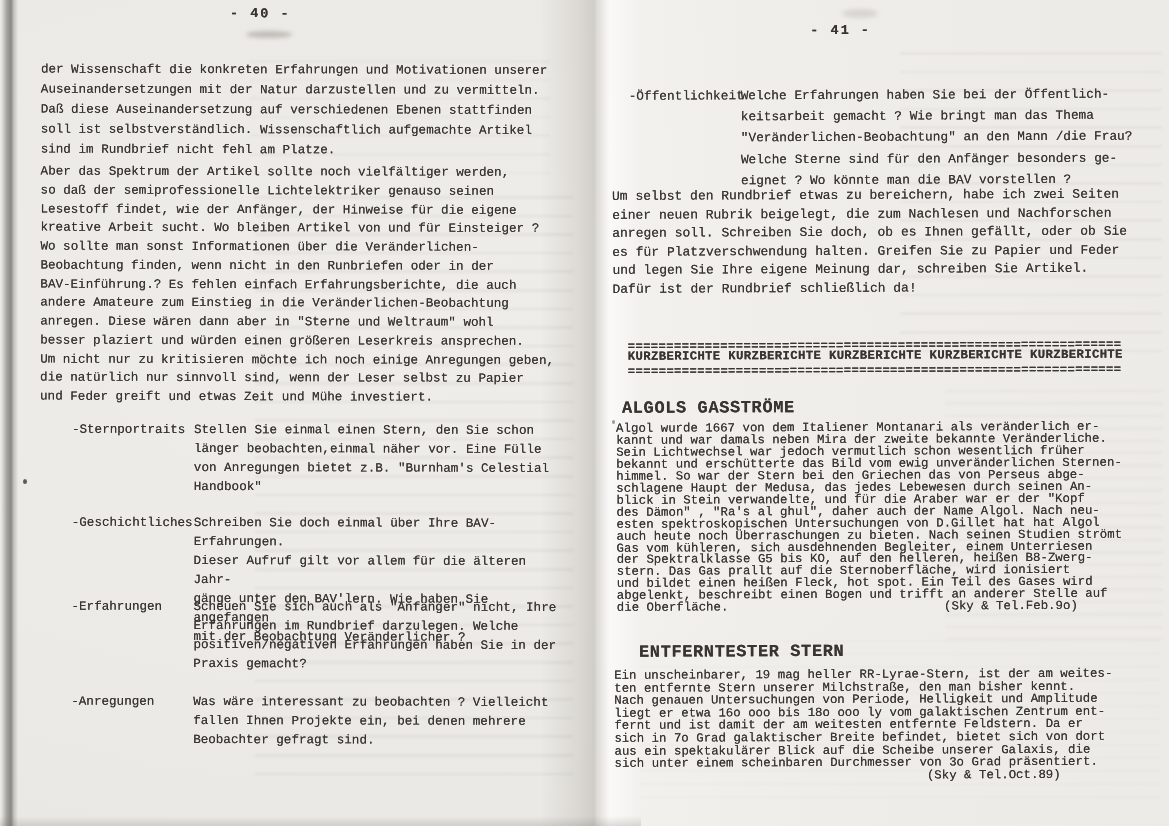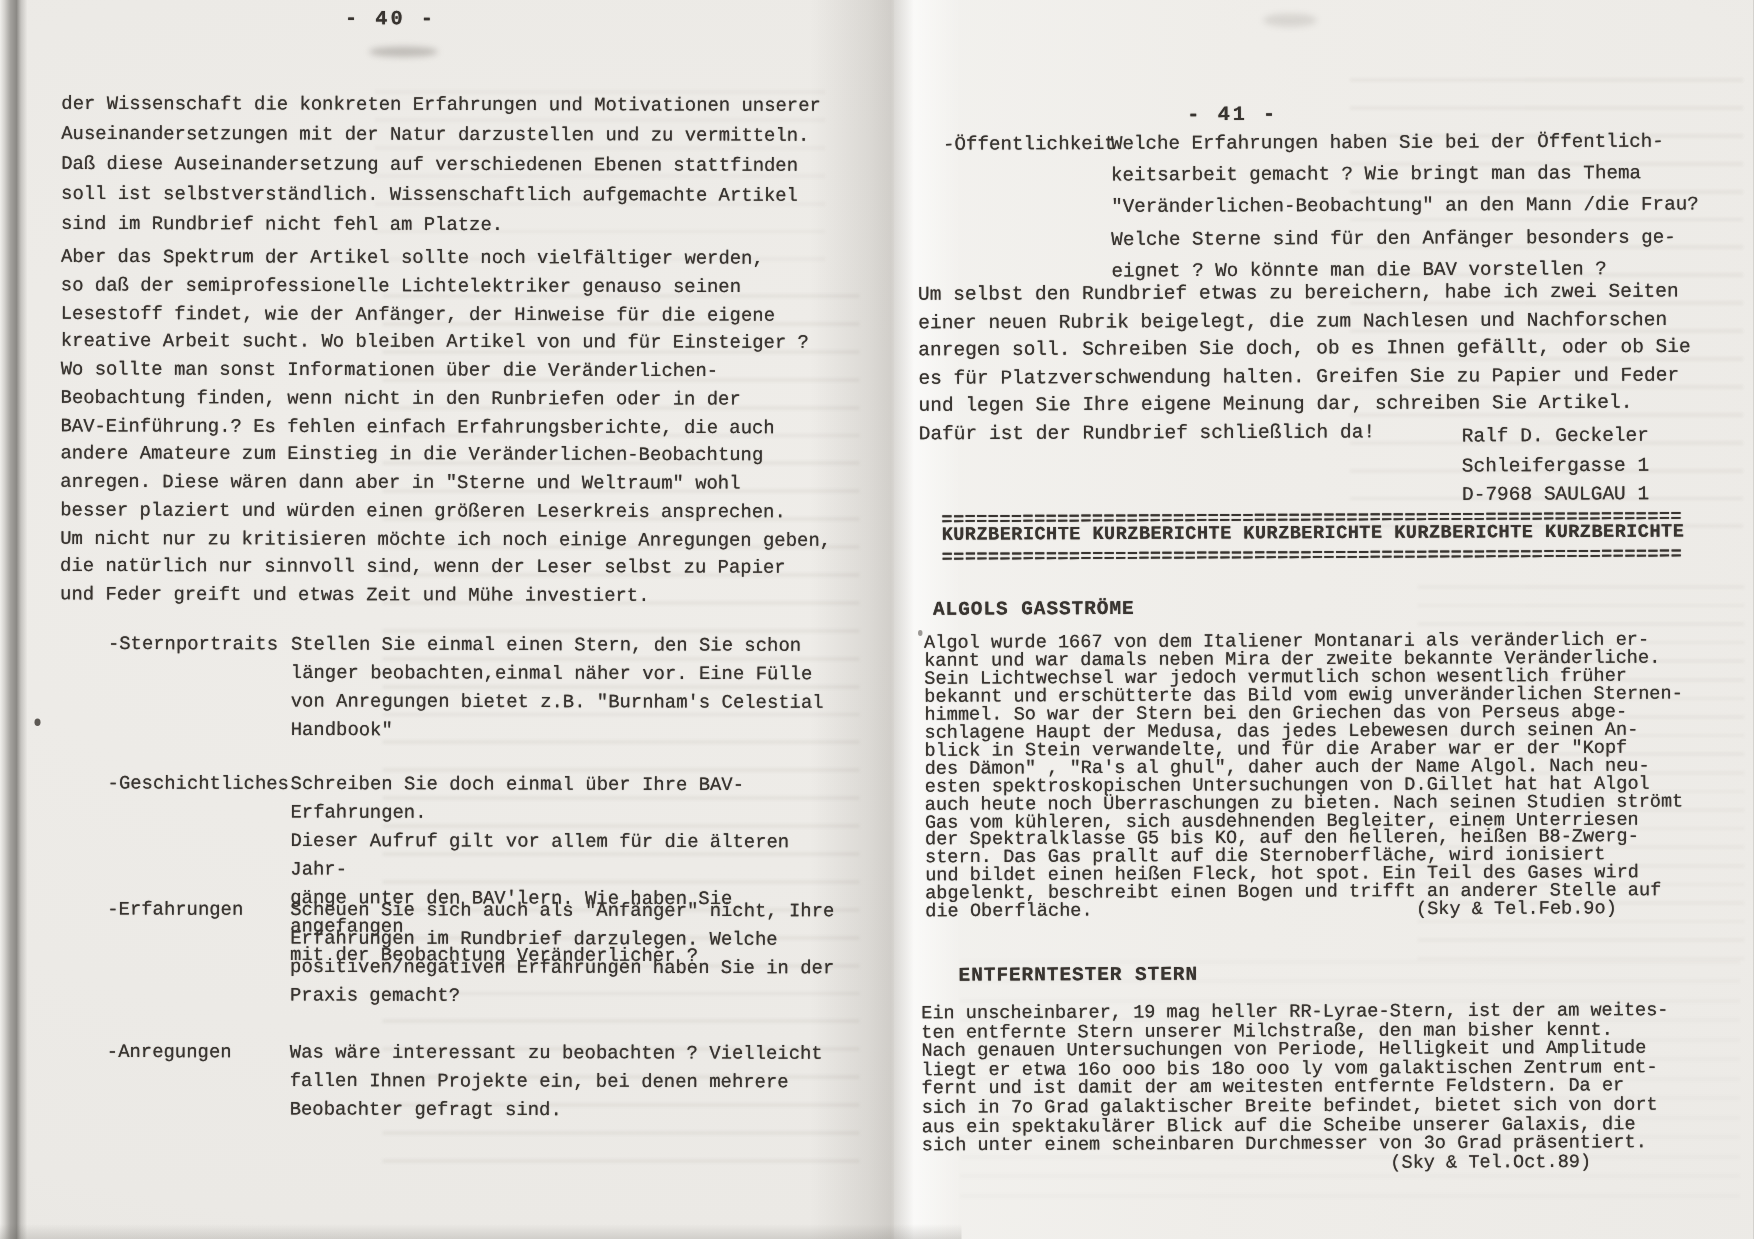--- a/index.html
+++ b/index.html
@@ -29,21 +29,21 @@
   .lh20{line-height:20px;} .lh187{line-height:18.75px;}
   .row{display:flex;align-items:flex-start;}
   .lbl{width:122px;flex:none;font-size:12.6px;line-height:19px;white-space:pre;margin-left:32px;}
   .itxt{font-size:12.6px;line-height:19px;white-space:pre-wrap;width:400px;}
   .lbl-r{width:112px;flex:none;font-size:12.8px;line-height:21.2px;white-space:pre;}
   .itxt-r{font-size:12.8px;line-height:21.2px;white-space:pre-wrap;width:420px;}
   .body-r{font-size:13px;line-height:18.6px;width:545px;}
   .sig{font-size:13px;line-height:19.5px;}
   .rule{font-size:12.2px;line-height:10px;font-weight:700;letter-spacing:.4px;white-space:pre;}
   .banner-title{font-size:12.4px;line-height:13px;font-weight:600;letter-spacing:.3px;white-space:pre;}
-  .sec-h{font-size:13px;font-weight:600;letter-spacing:.6px;}
+  .sec-h{font-size:17px;font-weight:600;letter-spacing:.6px;}
   .dense{font-size:12.4px;line-height:11.95px;width:548px;}
   .dense2{font-size:12.4px;line-height:12.6px;width:548px;}
   .ghost{position:absolute;pointer-events:none;filter:blur(1.1px);
     background:repeating-linear-gradient(180deg,rgba(124,116,102,.15) 0px,rgba(124,116,102,.15) 2.6px,rgba(0,0,0,0) 2.6px,rgba(0,0,0,0) 18.6px);}
   .smudge{position:absolute;background:rgba(110,104,96,.35);filter:blur(2px);border-radius:50%;}
   .speck{position:absolute;background:#5d5954;border-radius:50%;}
 </style>
 </head>
 <body>
 
@@ -113,41 +113,38 @@
 
     <div class="abs row" style="left:40px;top:694px;width:520px;">
       <div class="lbl ink">-Anregungen</div>
       <div class="itxt ink">Was wäre interessant zu beobachten ? Vielleicht
 fallen Ihnen Projekte ein, bei denen mehrere
 Beobachter gefragt sind.</div>
     </div>
   </section>
 
   <section class="page page-right">
-    <div class="abs ink pagenum" style="left:793px;top:24px;margin-top:47px;">- 41 -</div>
+    <div class="abs ink pagenum" style="left:812px;top:24px;">- 41 -</div>
 
     <div class="abs row" style="left:630px;top:86px;width:534px;">
       <div class="lbl-r ink">-Öffentlichkeit</div>
       <div class="itxt-r ink">Welche Erfahrungen haben Sie bei der Öffentlich-
 keitsarbeit gemacht ? Wie bringt man das Thema
 "Veränderlichen-Beobachtung" an den Mann /die Frau?
 Welche Sterne sind für den Anfänger besonders ge-
 eignet ? Wo könnte man die BAV vorstellen ?</div>
     </div>
 
     <div class="abs ink body-r" style="left:613px;top:188px;">Um selbst den Rundbrief etwas zu bereichern, habe ich zwei Seiten
 einer neuen Rubrik beigelegt, die zum Nachlesen und Nachforschen
 anregen soll. Schreiben Sie doch, ob es Ihnen gefällt, oder ob Sie
 es für Platzverschwendung halten. Greifen Sie zu Papier und Feder
 und legen Sie Ihre eigene Meinung dar, schreiben Sie Artikel.
 Dafür ist der Rundbrief schließlich da!</div>
 
-    <div class="abs ink sig" style="left:975px;top:283px;">Ralf D. Geckeler
-Schleifergasse 1
-D-7968 SAULGAU 1</div>
 
     <div class="abs ink rule" style="left:628px;top:342px;">================================================================</div>
     <div class="abs ink banner-title" style="left:628px;top:351px;">KURZBERICHTE KURZBERICHTE KURZBERICHTE KURZBERICHTE KURZBERICHTE</div>
     <div class="abs ink rule" style="left:628px;top:367px;">================================================================</div>
 
     <div class="abs ink sec-h" style="left:622px;top:399px;">ALGOLS GASSTRÖME</div>
     <div class="abs ink dense" style="left:616px;top:424px;">Algol wurde 1667 von dem Italiener Montanari als veränderlich er-
 kannt und war damals neben Mira der zweite bekannte Veränderliche.
 Sein Lichtwechsel war jedoch vermutlich schon wesentlich früher
 bekannt und erschütterte das Bild vom ewig unveränderlichen Sternen-

